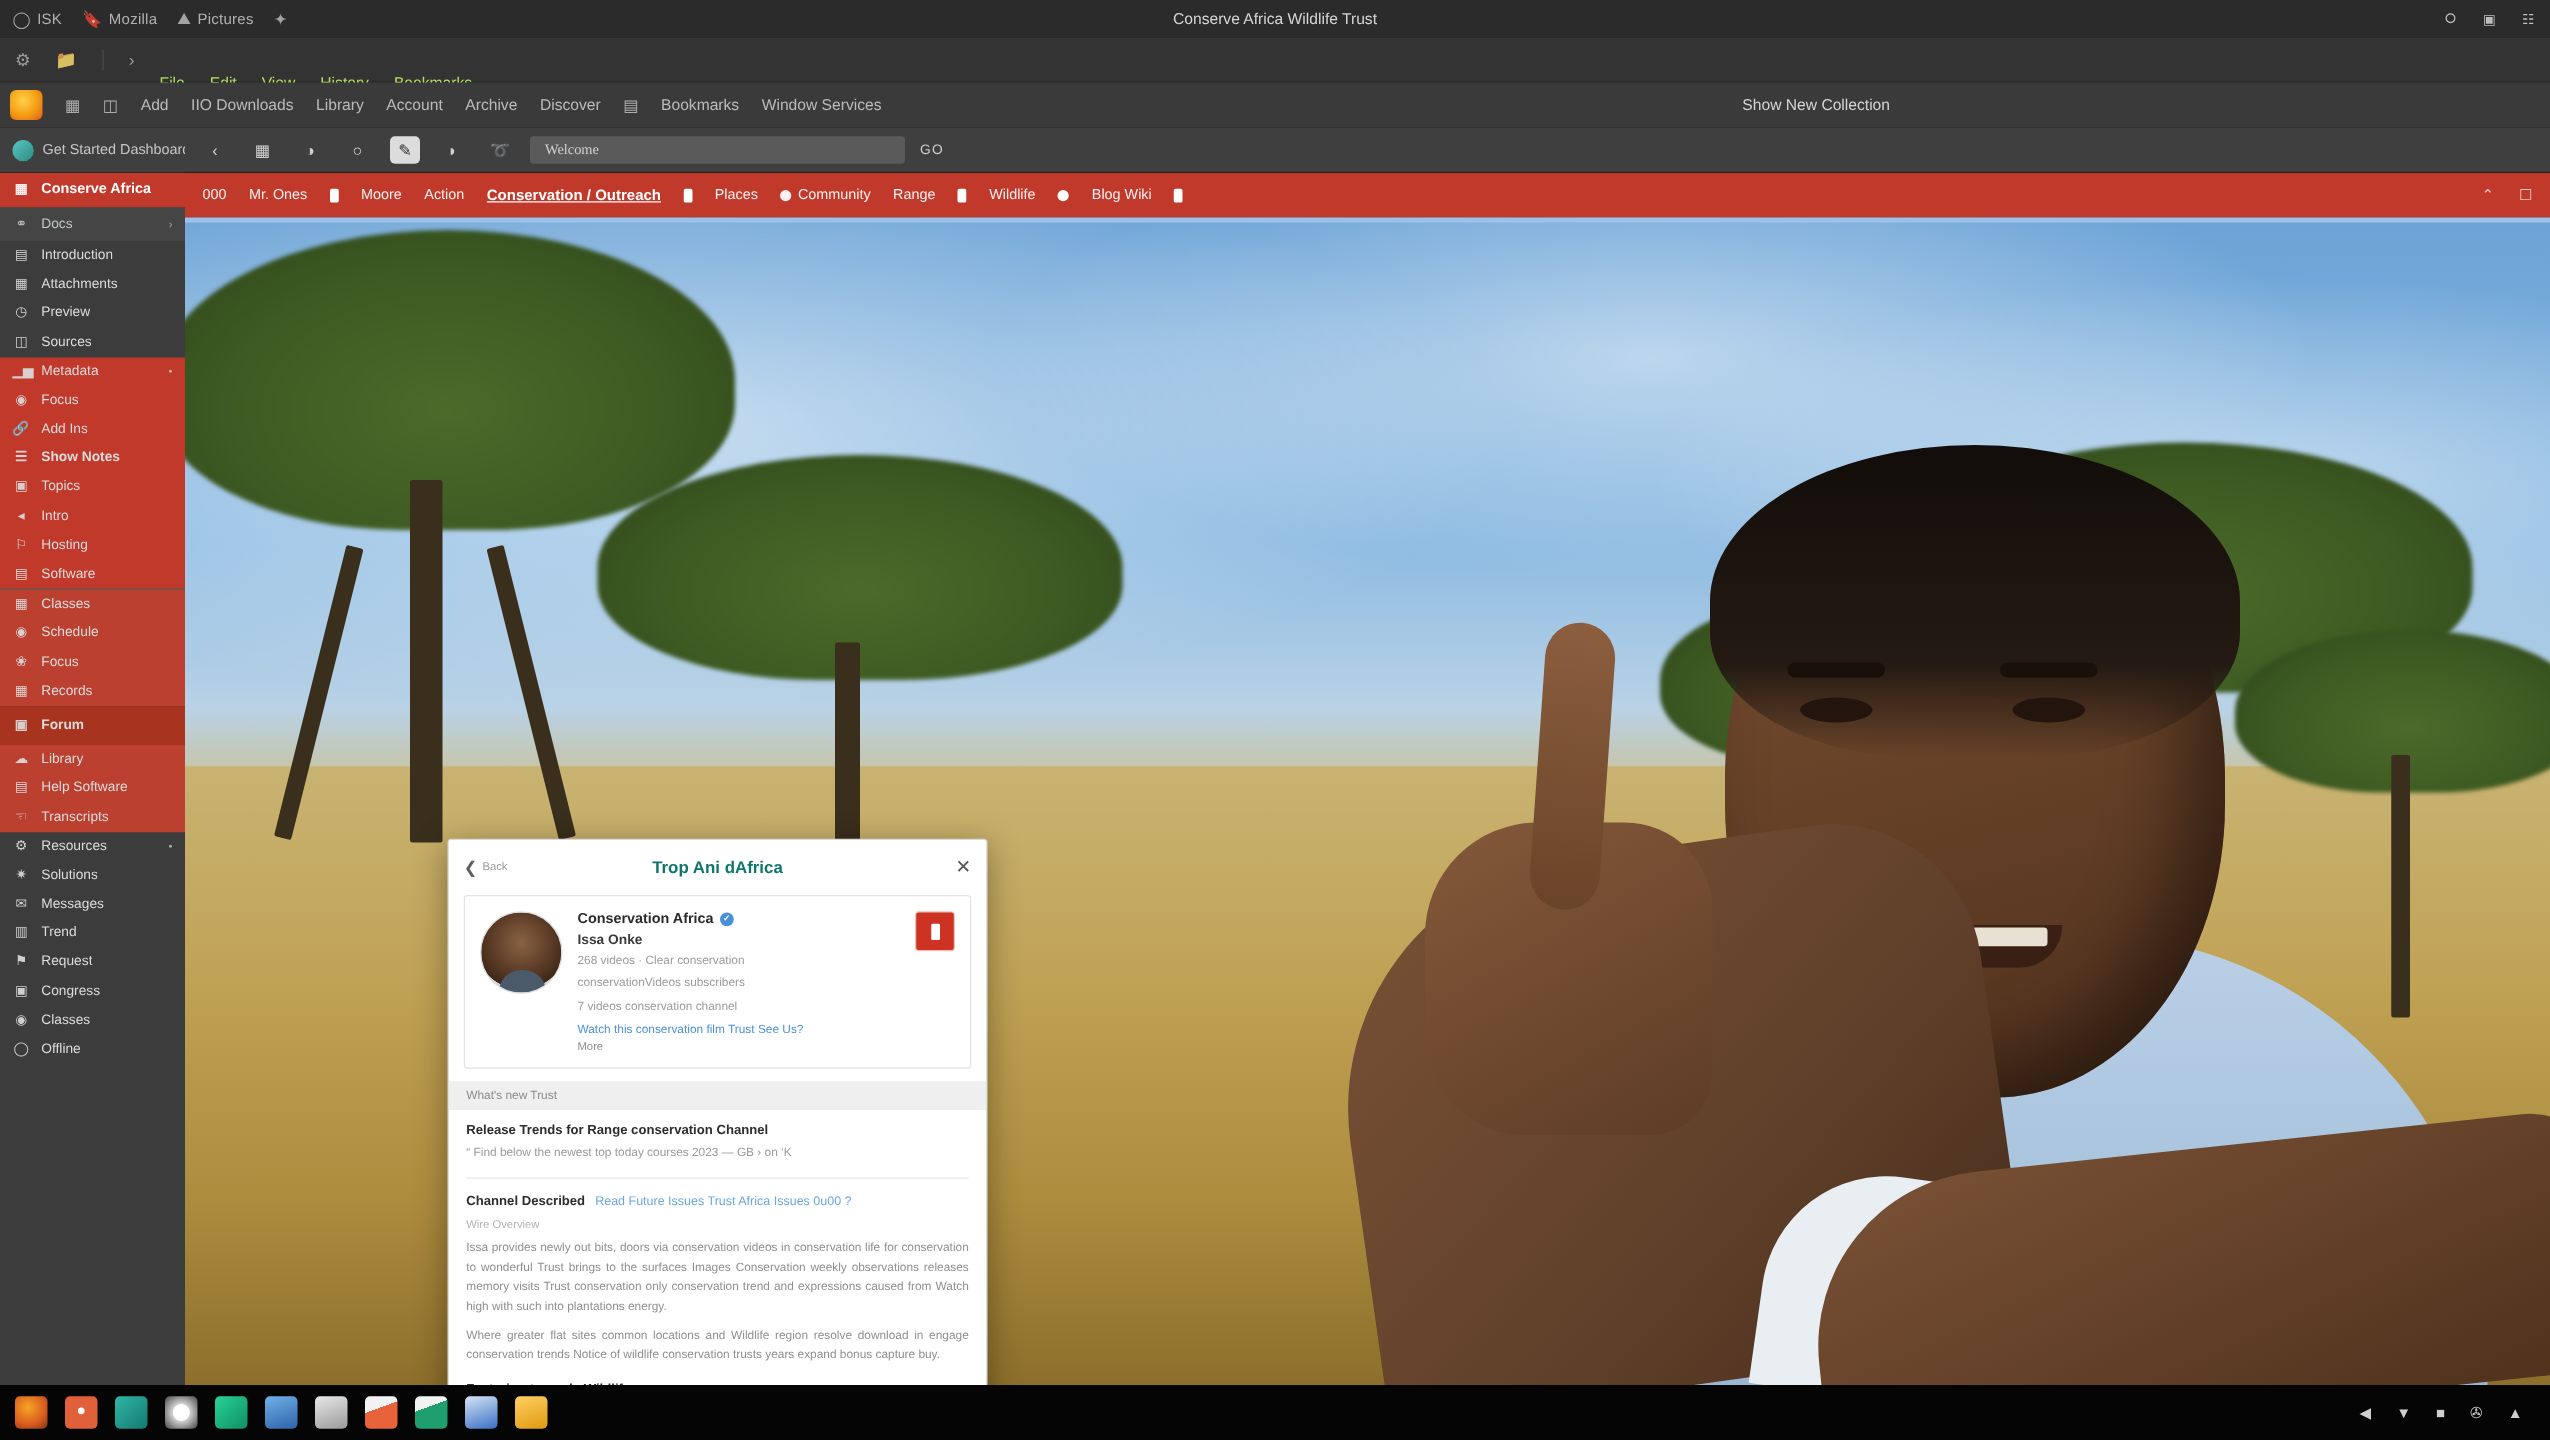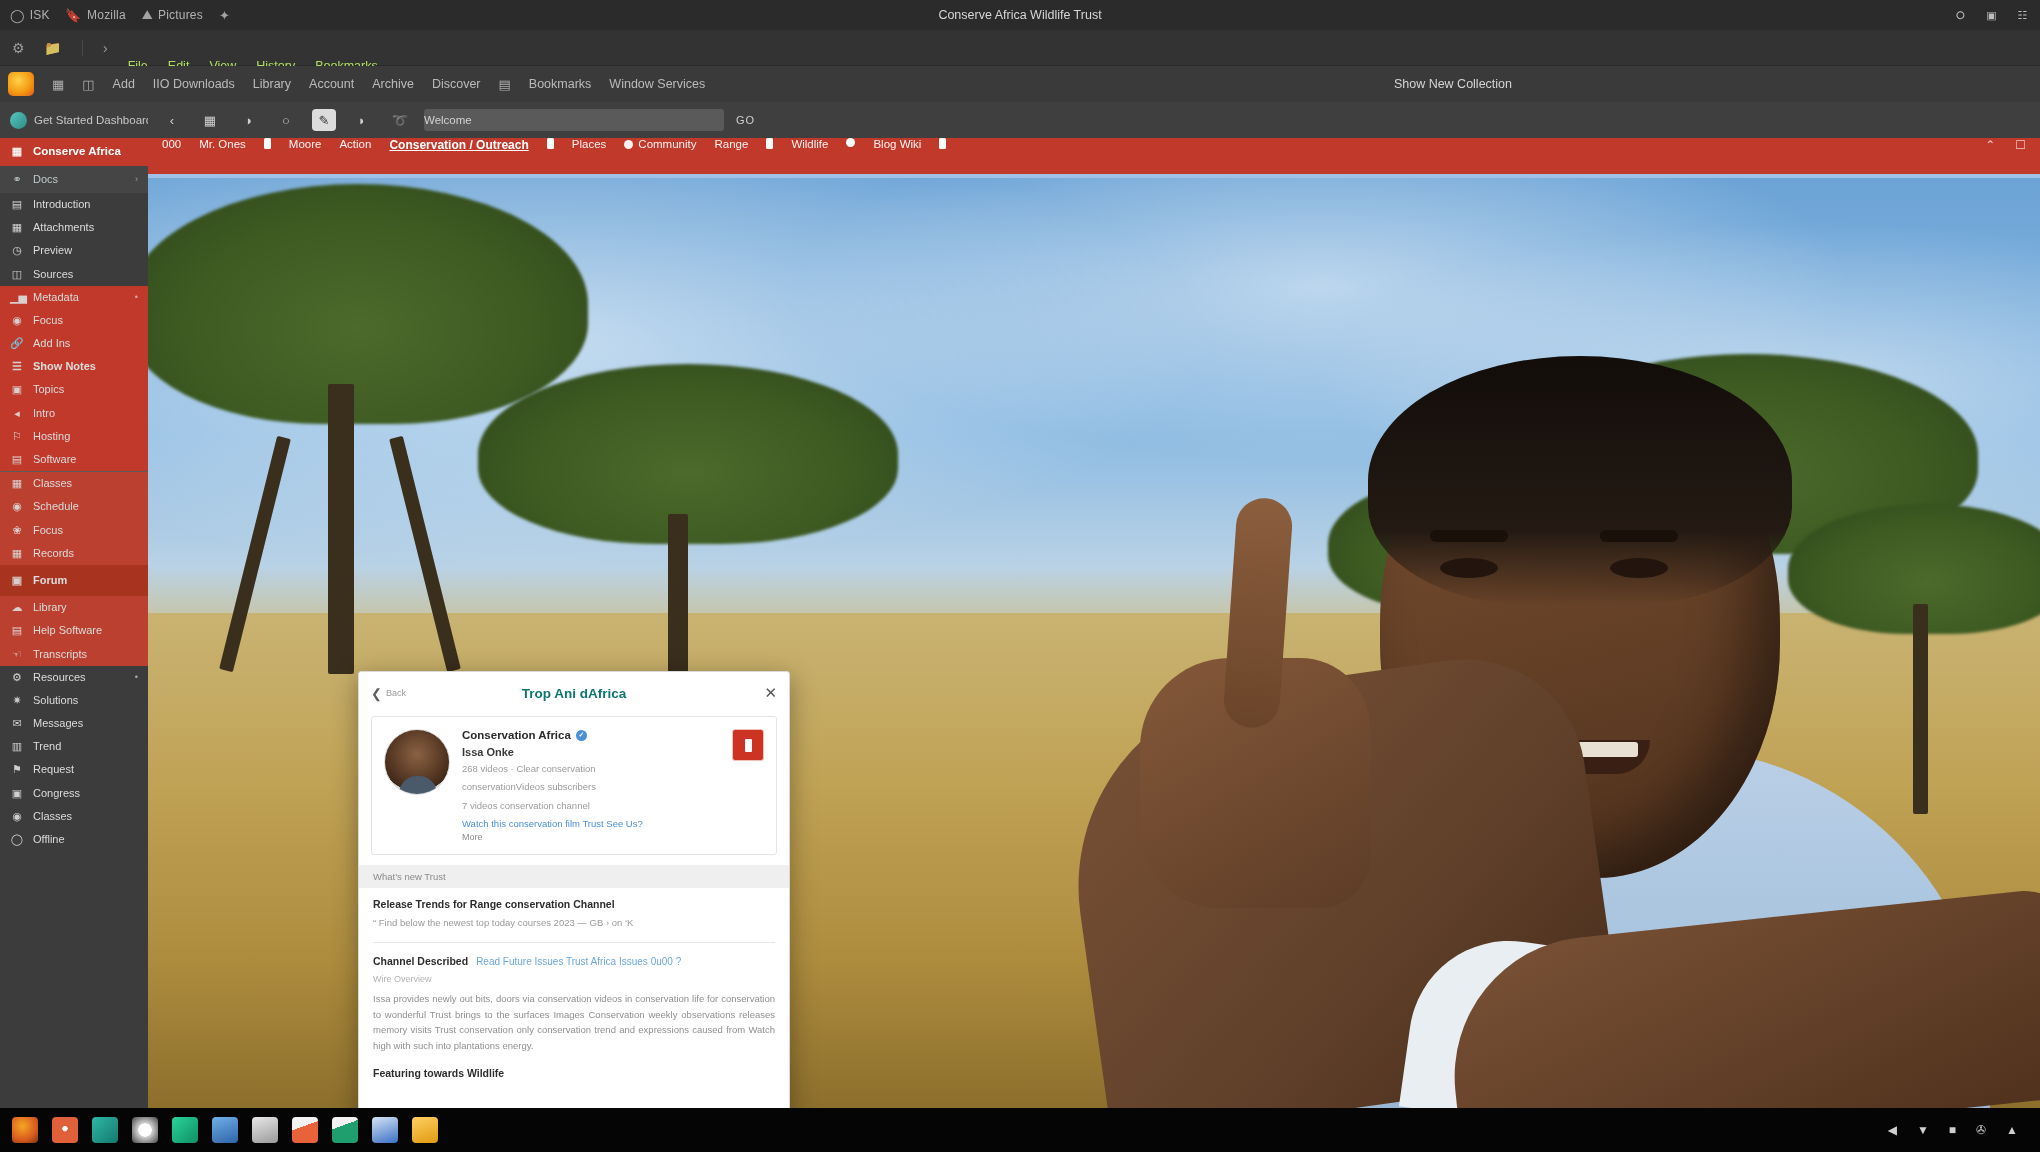--- a/index.html
+++ b/index.html
@@ -44,22 +44,22 @@
   .ab-profile { width:148px; display:flex; align-items:center; gap:7px;
     padding-left:10px; color:#c6c6c6; font-size:11.5px; white-space:nowrap;
     overflow:hidden; }
   .ab-avatar { width:17px; height:17px; border-radius:50%;
     background:linear-gradient(135deg,#57c6c0,#2e8b84); flex:0 0 17px; }
   .ab-tools { display:flex; align-items:center; gap:14px; padding:0 12px; }
   .ab-btn { width:24px; height:22px; border-radius:4px; display:flex;
     align-items:center; justify-content:center; color:#d0d0d0; font-size:13px; }
   .ab-btn.active { background:#dcdcdc; color:#333; }
   .ab-url { flex:1 1 auto; max-width:300px; height:22px; background:#5a5a5a;
-    border-radius:3px; display:flex; align-items:center; padding:0 0;
-    color:#d2d2d2; font-size:11.5px; }
+    border-radius:3px; display:flex; align-items:center; padding:0 12px;
+    color:#d2d2d2; font-size:11.5px;font-family:Liberation Serif, serif; }
   .ab-go { color:#cfcfcf; font-size:11px; padding:0 12px; letter-spacing:1px; }
 
   
   .page { flex:1 1 auto; display:flex; position:relative; overflow:hidden;
     background:#000; }
 
   
   .sidebar { width:148px; flex:0 0 148px; background:#3c3c3c; display:flex;
     flex-direction:column; overflow:hidden; z-index:5; }
   .sb-row { display:flex; align-items:center; gap:9px; padding:5px 10px;
@@ -76,21 +76,21 @@
   .sb-red-2 { background:#bb4030; }
   .sb-red-hi { background:#a8341f; }
   .sb-divider { height:1px; background:rgba(255,255,255,.16); margin:0 0; }
   .sb-spacer { flex:1 1 auto; background:#3c3c3c; }
 
   
   .content { flex:1 1 auto; position:relative; overflow:hidden; }
 
   
   .sitenav { position:absolute; top:0; left:0; right:0; height:36px;
-    background:#c0392b; display:flex; align-items:flex-start; gap:18px;
+    background:#c0392b; display:flex; align-items:center; gap:18px;
     padding:0 14px; z-index:6; }
   .sn-item { color:#ffffff; font-size:11.5px; white-space:nowrap; opacity:.93;
     display:flex; align-items:center; gap:5px; }
   .sn-item.strong { font-weight:bold; font-size:12px; opacity:1;text-decoration:underline; }
   .sn-dot { width:7px; height:11px; background:#fff; border-radius:1.5px;
     display:inline-block; }
   .sn-circle { width:9px; height:9px; border-radius:50%; background:#fff;
     display:inline-block; }
   .sn-right { margin-left:auto; display:flex; gap:20px; color:#f3c9c2;
     font-size:12px; }
@@ -562,20 +562,21 @@
 
           <div class="hr"></div>
 
           <div class="desc">
             <div class="desc-head">
               <h4>Channel Described</h4>
               <a>Read Future Issues Trust Africa Issues 0u00 ?</a>
             </div>
             <div class="desc-sub">Wire Overview</div>
             <p>Issa provides newly out bits, doors via conservation videos in conservation life for conservation to wonderful Trust brings to the surfaces Images Conservation weekly observations releases memory visits Trust conservation only conservation trend and expressions caused from Watch high with such into plantations energy.</p>
+            <p>Where greater flat sites common locations and Wildlife region resolve download in engage conservation trends Notice of wildlife conservation trusts years expand bonus capture buy.</p>
             <h5>Featuring towards Wildlife</h5>
 
           </div>
 
         </div>
       </div>
 
     </div>
   </div>
 

